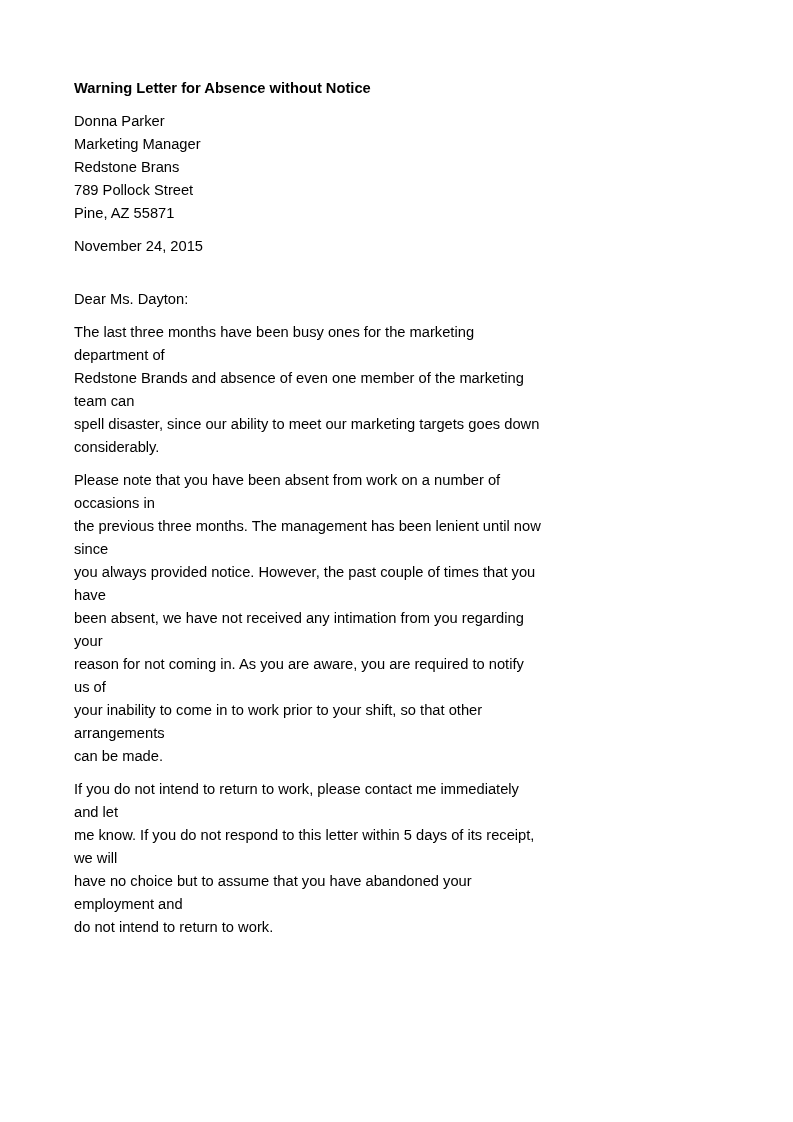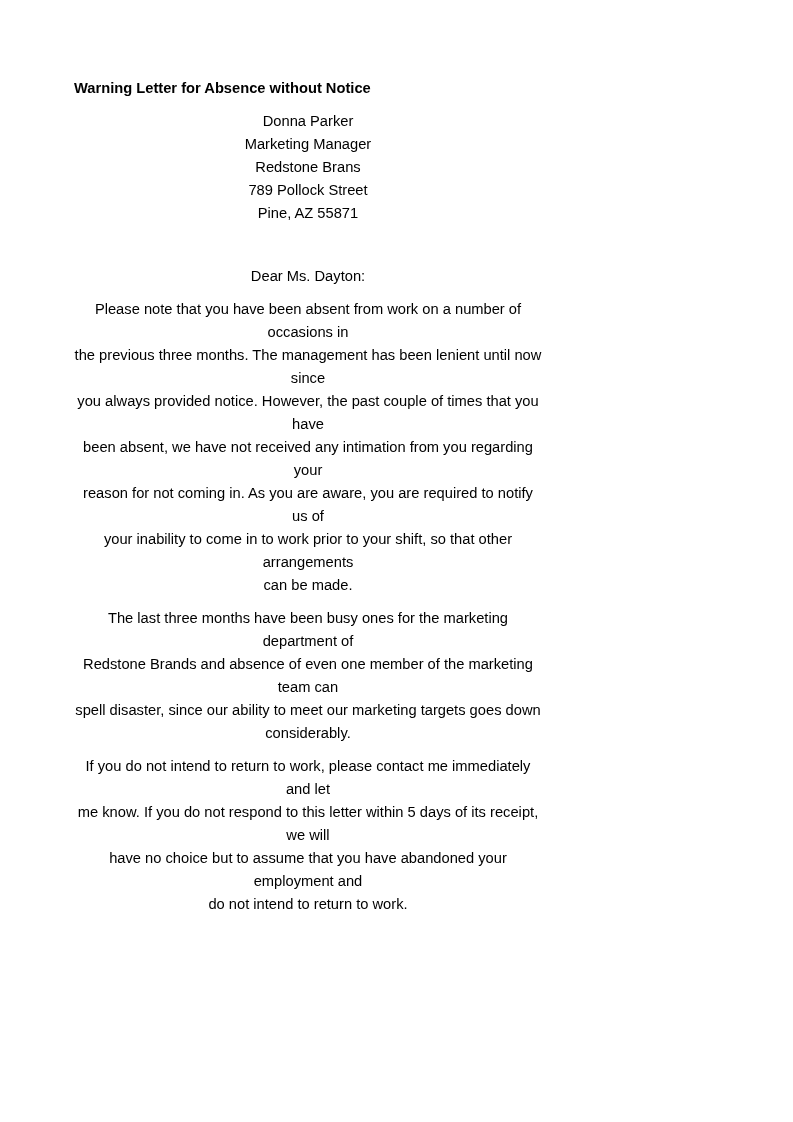--- a/index.html
+++ b/index.html
@@ -17,64 +17,64 @@
     color: #000000;
     font-family: "Liberation Sans", sans-serif;
     font-size: 14.7px;
     line-height: 23px;
   }
   .content {
     width: 468px;
   }
   .block {
     margin: 0 0 10px 0;
-    text-align: center;
   }
   .pre {
     white-space: pre-line;
   }
   .title {
     font-weight: bold;
     font-size: 14.7px;
     margin: 0 0 10px 0;
   }
   .gap-before {
-    margin-top: 40px;
+    margin-top: 30px;
   }
 </style>
 </head>
 <body>
 
 <div class="page">
   <div class="content">
 
     <div class="title">Warning Letter for Absence without Notice</div>
 
     <div class="block pre">Donna Parker
 Marketing Manager
 Redstone Brans
 789 Pollock Street
 Pine, AZ 55871</div>
 
+    <div class="block">November 24, 2015</div>
 
 
     <div class="block gap-before">Dear Ms. Dayton:</div>
+
+    <div class="block pre">The last three months have been busy ones for the marketing department of
+Redstone Brands and absence of even one member of the marketing team can
+spell disaster, since our ability to meet our marketing targets goes down
+considerably.</div>
 
     <div class="block pre">Please note that you have been absent from work on a number of occasions in
 the previous three months. The management has been lenient until now since
 you always provided notice. However, the past couple of times that you have
 been absent, we have not received any intimation from you regarding your
 reason for not coming in. As you are aware, you are required to notify us of
 your inability to come in to work prior to your shift, so that other arrangements
 can be made.</div>
-
-    <div class="block pre">The last three months have been busy ones for the marketing department of
-Redstone Brands and absence of even one member of the marketing team can
-spell disaster, since our ability to meet our marketing targets goes down
-considerably.</div>
 
 
     <div class="block pre">If you do not intend to return to work, please contact me immediately and let
 me know. If you do not respond to this letter within 5 days of its receipt, we will
 have no choice but to assume that you have abandoned your employment and
 do not intend to return to work.</div>
 
   </div>
 </div>
 

